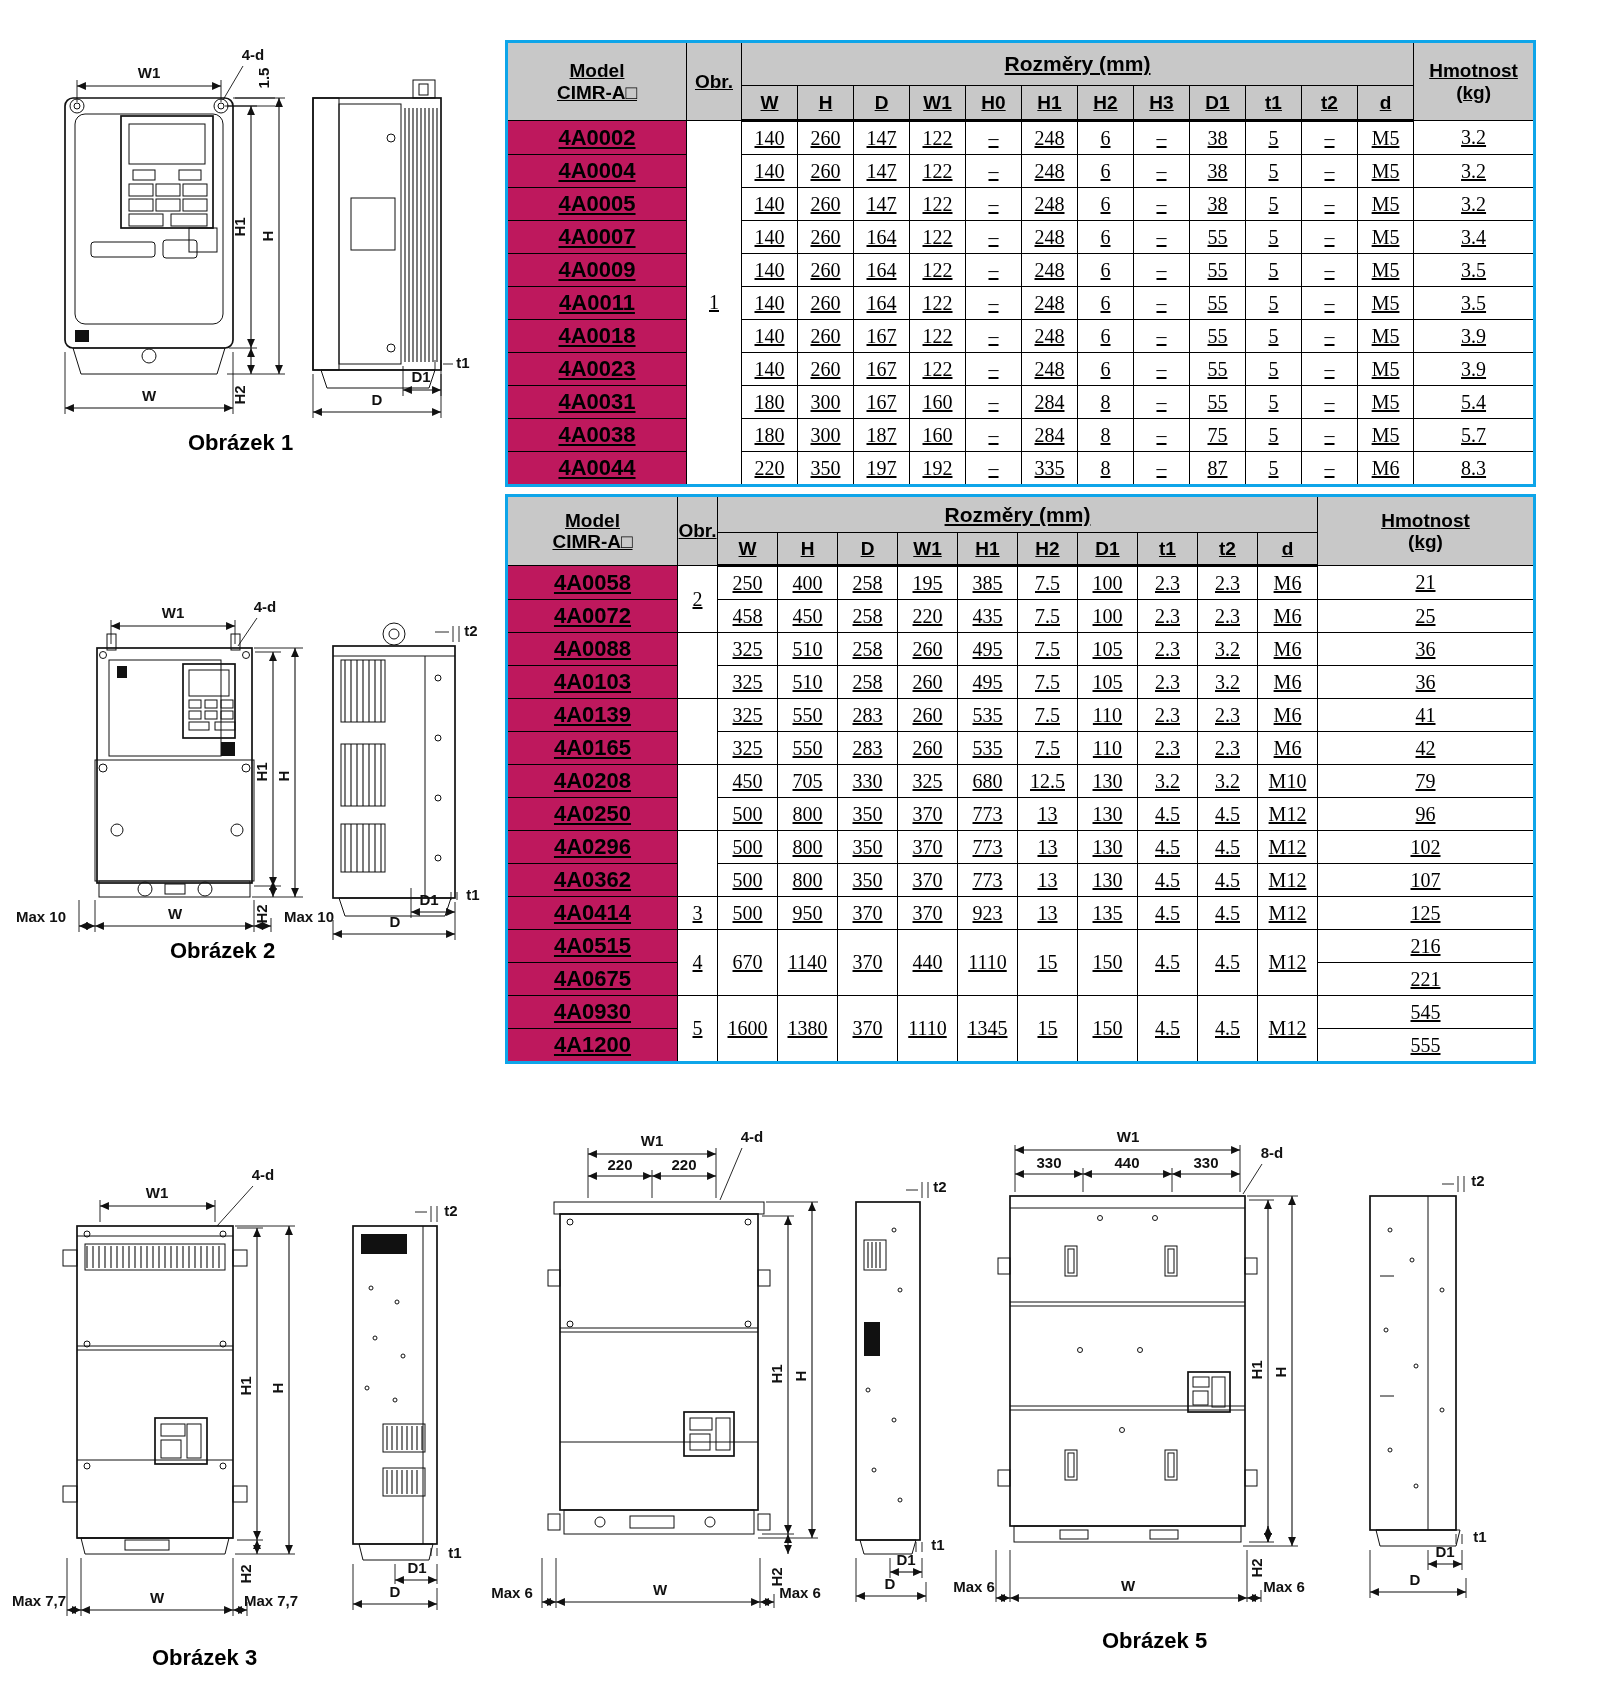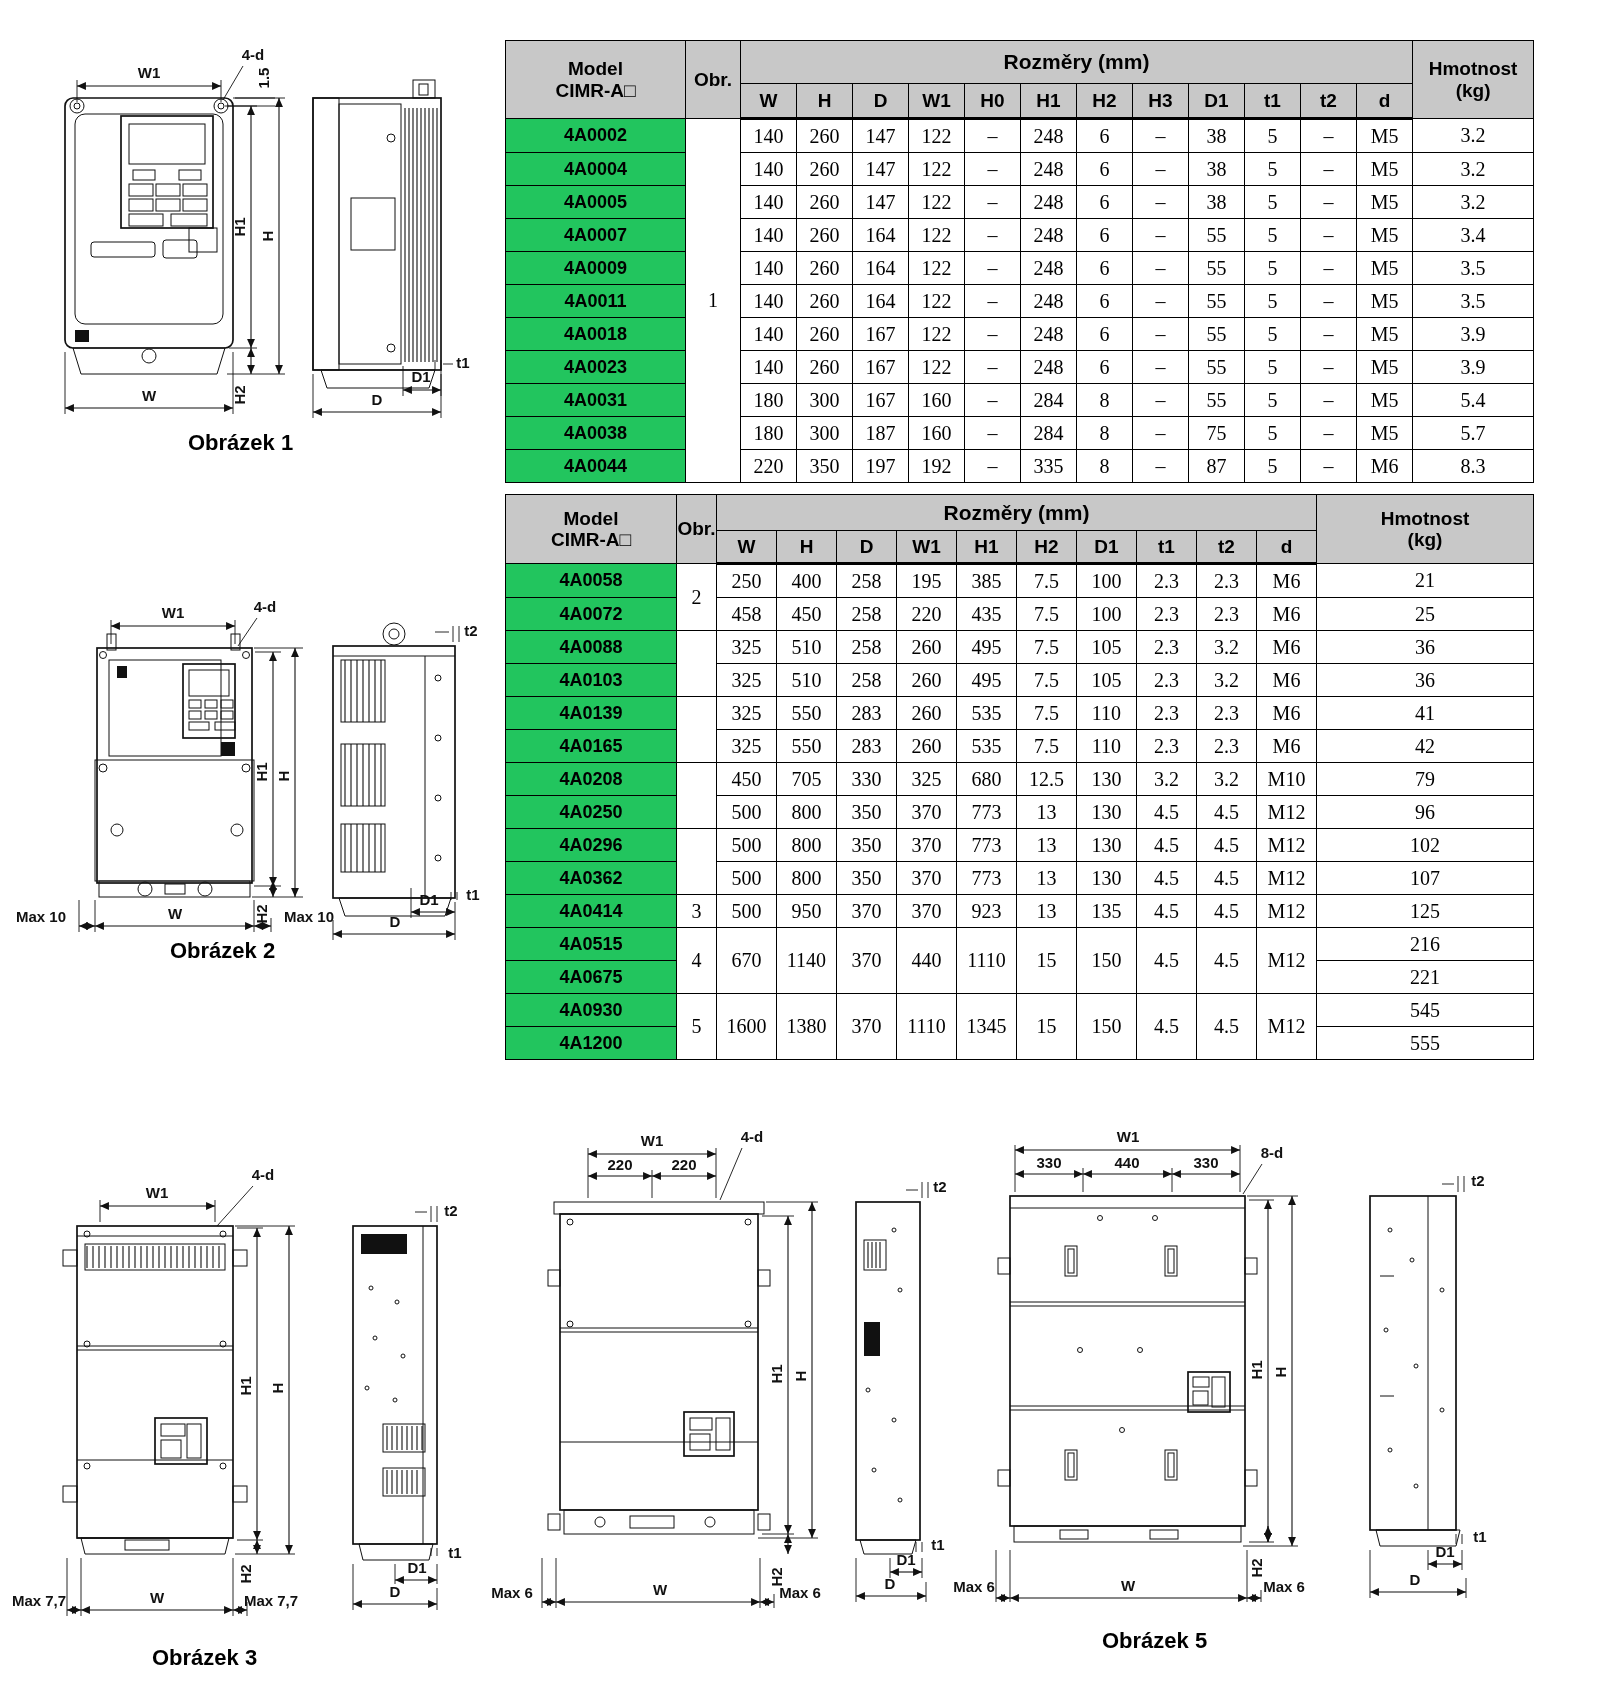--- a/index.html
+++ b/index.html
@@ -1,26 +1,26 @@
 <!DOCTYPE html>
 <html><head>
 <meta charset="utf-8">
 <style>
   html,body{margin:0;padding:0;background:#fff;}
   .page{position:relative;width:1600px;height:1700px;background:#fff;overflow:hidden;
         font-family:"Liberation Sans",sans-serif;color:#000;}
   
   table.dims{position:absolute;border-collapse:collapse;table-layout:fixed;background:#fff;
-             border:1px solid #0ea5e9;}
+             border:3px solid #0ea5e9;text-decoration:underline;}
   table.dims th,table.dims td{border:1px solid #000;text-align:center;vertical-align:middle;
              padding:0;overflow:hidden;white-space:nowrap;}
   th.hdr{background:#c8c8c8;font-weight:bold;font-family:"Liberation Sans",sans-serif;font-size:19px;line-height:1.12;}
   th.hdr.big{font-size:21px;}
   tr.sub-row th{border-bottom:3px solid #000;}
-  td.model-cell{background:#22c55e;font-weight:bold;font-size:18px;font-family:"Liberation Sans",sans-serif;}
+  td.model-cell{background:#be185d;font-weight:bold;font-size:22px;font-family:"Liberation Sans",sans-serif;}
   td.dim-cell,td.weight-cell,td.obr-cell{font-family:"Liberation Serif",serif;font-size:20px;}
   #table1 td{height:32px;} #table1 tr.top-row th{height:42px;} #table1 tr.sub-row th{height:33px;}
   #table2 td{height:32px;} #table2 tr.top-row th{height:35px;} #table2 tr.sub-row th{height:31px;}
   
   svg.fig{position:absolute;overflow:visible;}
   .ol{fill:none;stroke:#111;stroke-width:1.7;}
   .det{fill:none;stroke:#111;stroke-width:1;}
   .fins{fill:none;stroke:#111;stroke-width:1.1;}
   .ext{fill:none;stroke:#111;stroke-width:0.9;}
   .dim{stroke:#111;stroke-width:1.1;}

